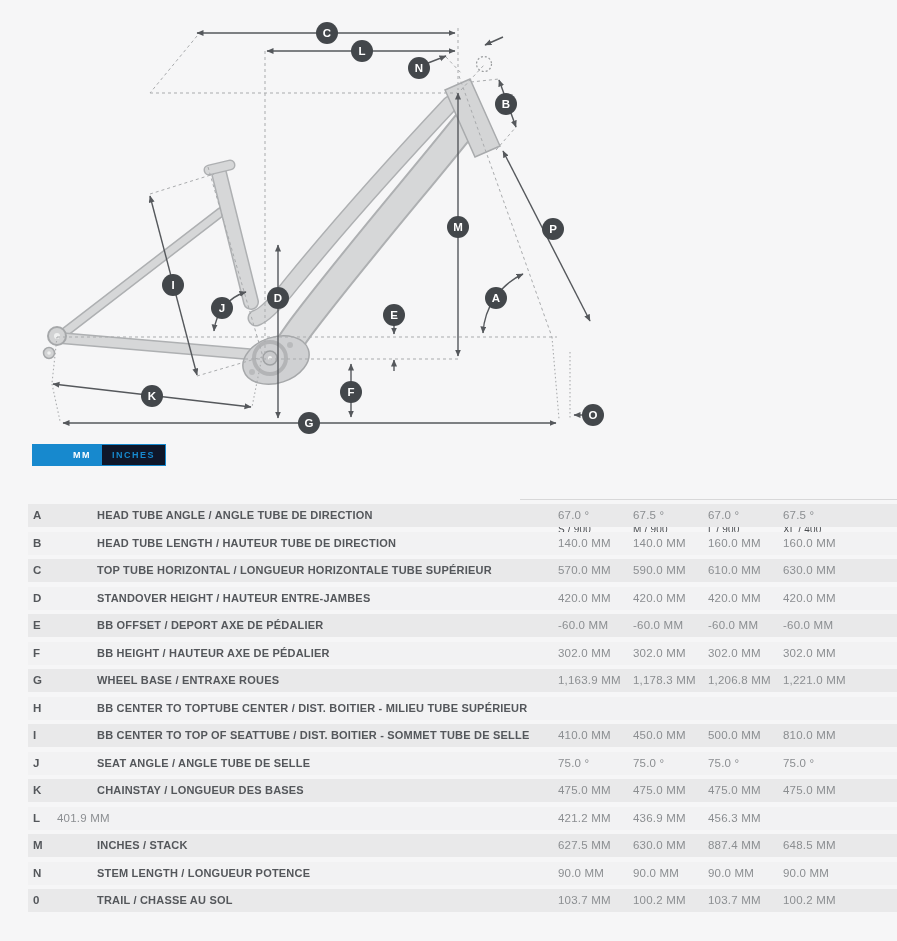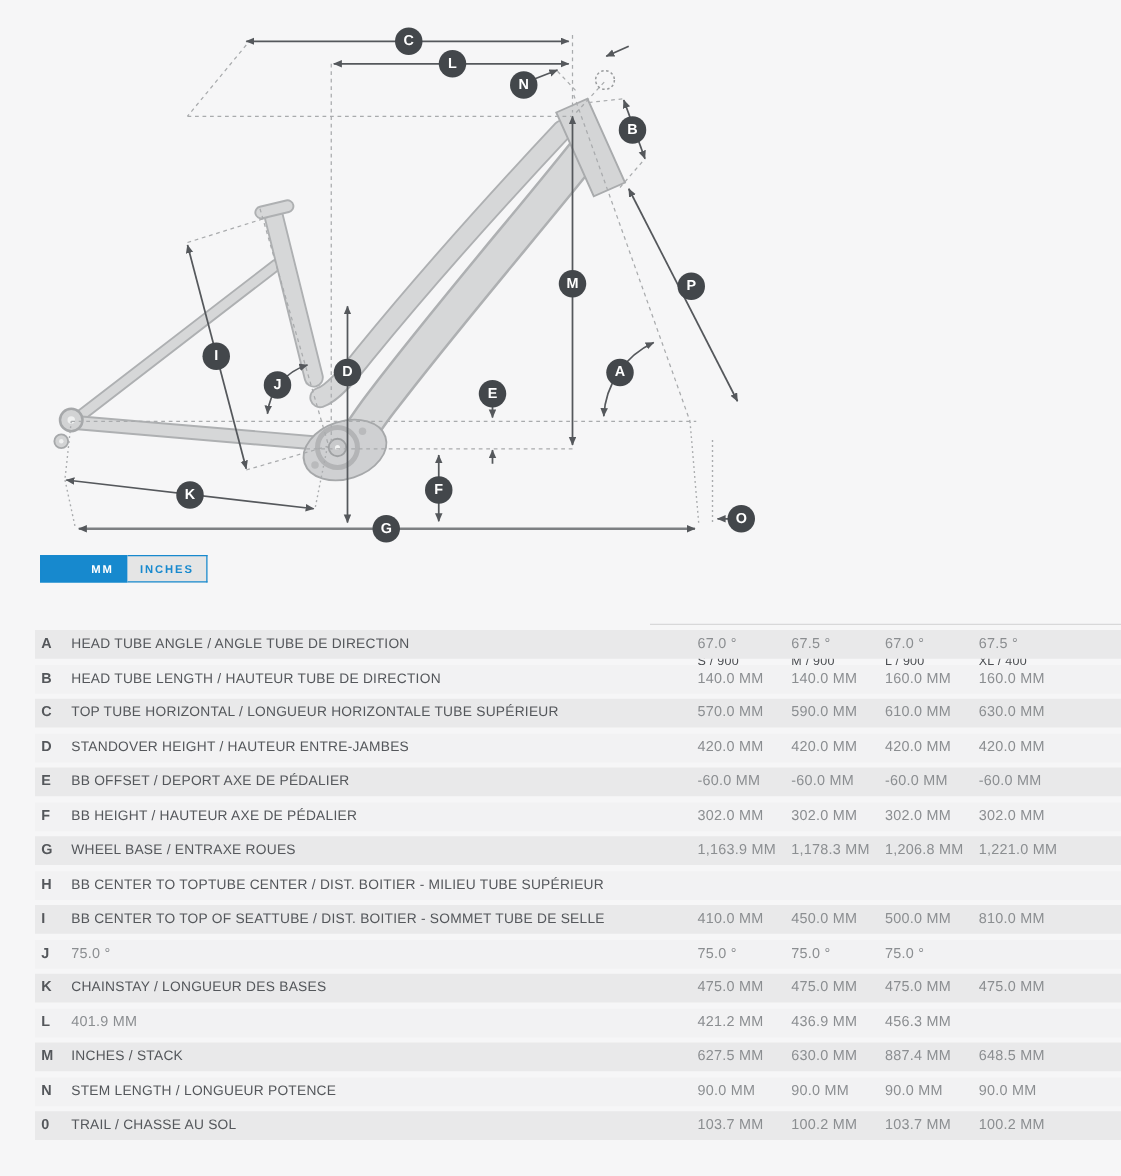--- a/index.html
+++ b/index.html
@@ -23,21 +23,21 @@
   .tube-edge { stroke: #aeb0b2; fill: none; stroke-linecap: round; }
   .tube-fill { stroke: #d6d7d8; fill: none; stroke-linecap: round; }
   .dash { stroke: #a9abad; stroke-width: 1; fill: none; stroke-dasharray: 3 3; }
   .dot  { stroke: #aaacae; stroke-width: 1.1; fill: none; stroke-dasharray: 1.5 2.5; }
   .meas { stroke: #55585c; stroke-width: 1.4; fill: none; }
   .ground { stroke: #7d8083; stroke-width: 2; fill: none; }
 
   
   .toggle { position: absolute; top: 444px; left: 32px; display: flex; }
   .toggle button {
-    height: 22px; border: 1px solid #1789ce; background: #e5e5e5;
+    height: 22px; border: 1px solid #1789ce; background: #0f172a;
     font-family: "Liberation Sans", sans-serif; font-size: 9px; font-weight: bold;
     letter-spacing: 1.5px; color: #1789ce; cursor: pointer; padding: 0 10px;
   }
   .toggle button.active { background: #1789ce; color: #ffffff; padding-left: 40px; }
   .toggle button + button { border-left: none; }
 
   
   .geo-table { position: absolute; top: 478px; left: 28px; width: 869px; }
   .thead {
     display: grid; grid-template-columns: 29px 501px 75px 75px 75px auto;
@@ -47,21 +47,21 @@
   .header-rule { position: absolute; top: 21px; left: 492px; right: 0; border-top: 1px solid #d8d8d9; }
   .rows { position: absolute; top: 26px; left: 0; width: 869px; }
   .trow {
     display: grid; grid-template-columns: 29px 501px 75px 75px 75px auto;
     height: 23px; line-height: 23px; margin-bottom: 4.5px;
     font-size: 11px; letter-spacing: 0.2px; white-space: nowrap;
   }
   .trow.odd  { background: #e9e9ea; }
   .trow.even { background: #f2f2f3; }
   .c-letter { padding-left: 5px; font-weight: bold; color: #54575b; font-size: 11.5px; }
-  .c-name   { font-weight: normal; color: #54575b; }
+  .c-name   { font-weight: bold; color: #54575b; margin-left: 40px; }
   .c-val    { color: #8b8e91; font-size: 11.5px; }
 </style>
 </head>
 <body>
 
 <div class="diagram">
   <svg width="897" height="443" viewBox="0 0 897 443">
     <defs>
       <marker id="ah" markerWidth="9" markerHeight="8" refX="6.5" refY="3" orient="auto-start-reverse" markerUnits="userSpaceOnUse">
         <path d="M0,0 L7,3 L0,6 Z" fill="#55585c"></path>
@@ -247,20 +247,21 @@
       <div class="trow odd">
         <span class="c-letter">I</span>
         <span class="c-name">BB CENTER TO TOP OF SEATTUBE / DIST. BOITIER - SOMMET TUBE DE SELLE</span>
         <span class="c-val">410.0 MM</span>
         <span class="c-val">450.0 MM</span>
         <span class="c-val">500.0 MM</span>
         <span class="c-val">810.0 MM</span>
       </div>
       <div class="trow even">
         <span class="c-letter">J</span>
+        <span class="c-name">SEAT ANGLE / ANGLE TUBE DE SELLE</span>
         <span class="c-val">75.0 °</span>
         <span class="c-val">75.0 °</span>
         <span class="c-val">75.0 °</span>
         <span class="c-val">75.0 °</span>
       </div>
       <div class="trow odd">
         <span class="c-letter">K</span>
         <span class="c-name">CHAINSTAY / LONGUEUR DES BASES</span>
         <span class="c-val">475.0 MM</span>
         <span class="c-val">475.0 MM</span>

